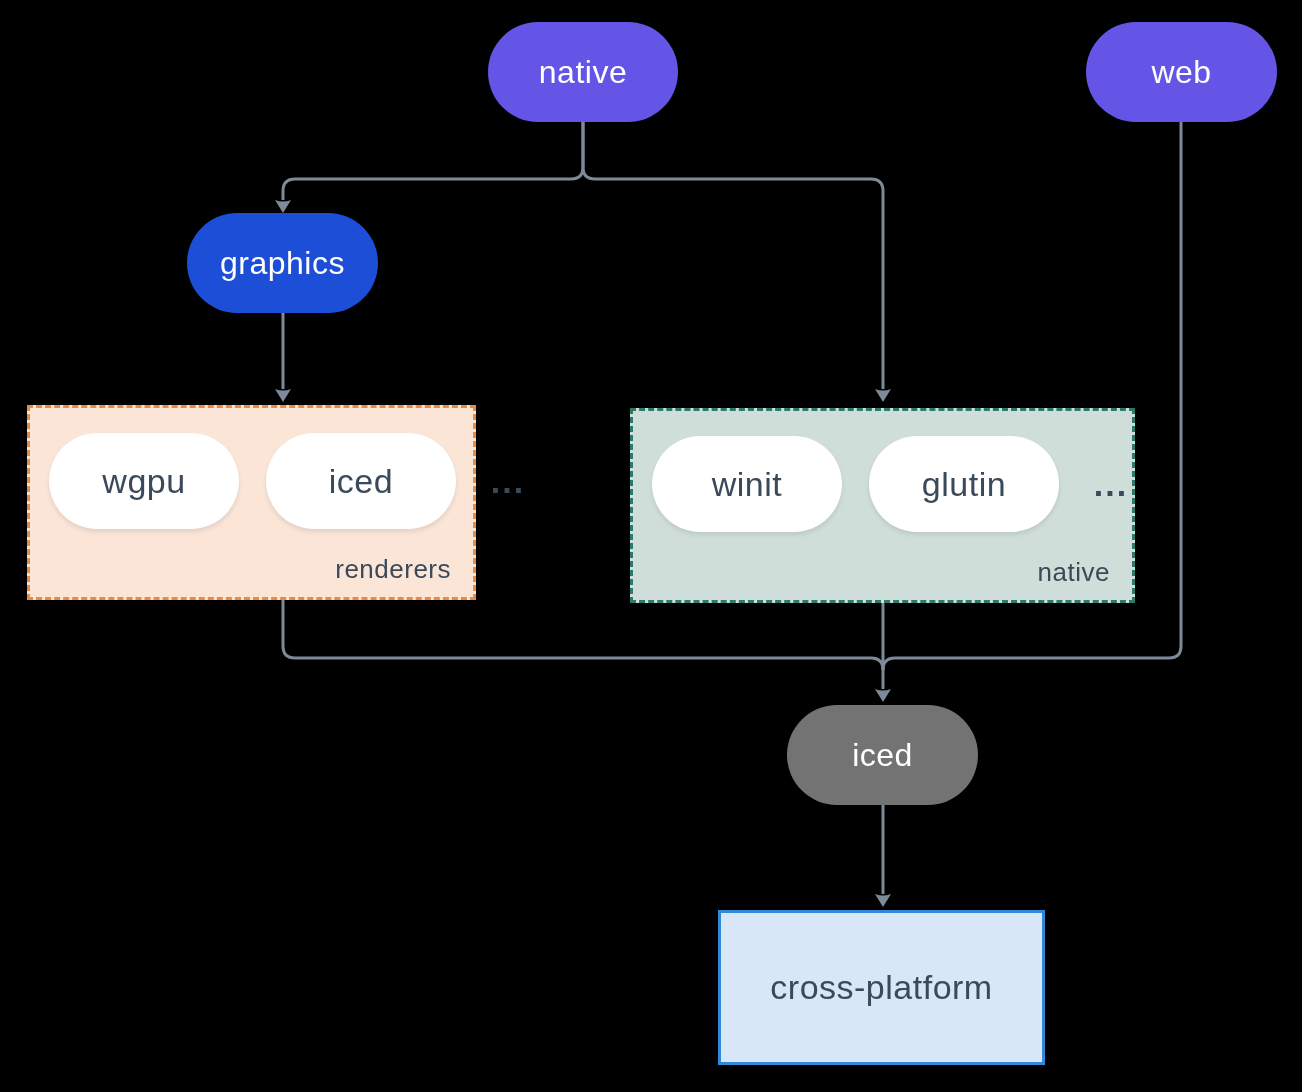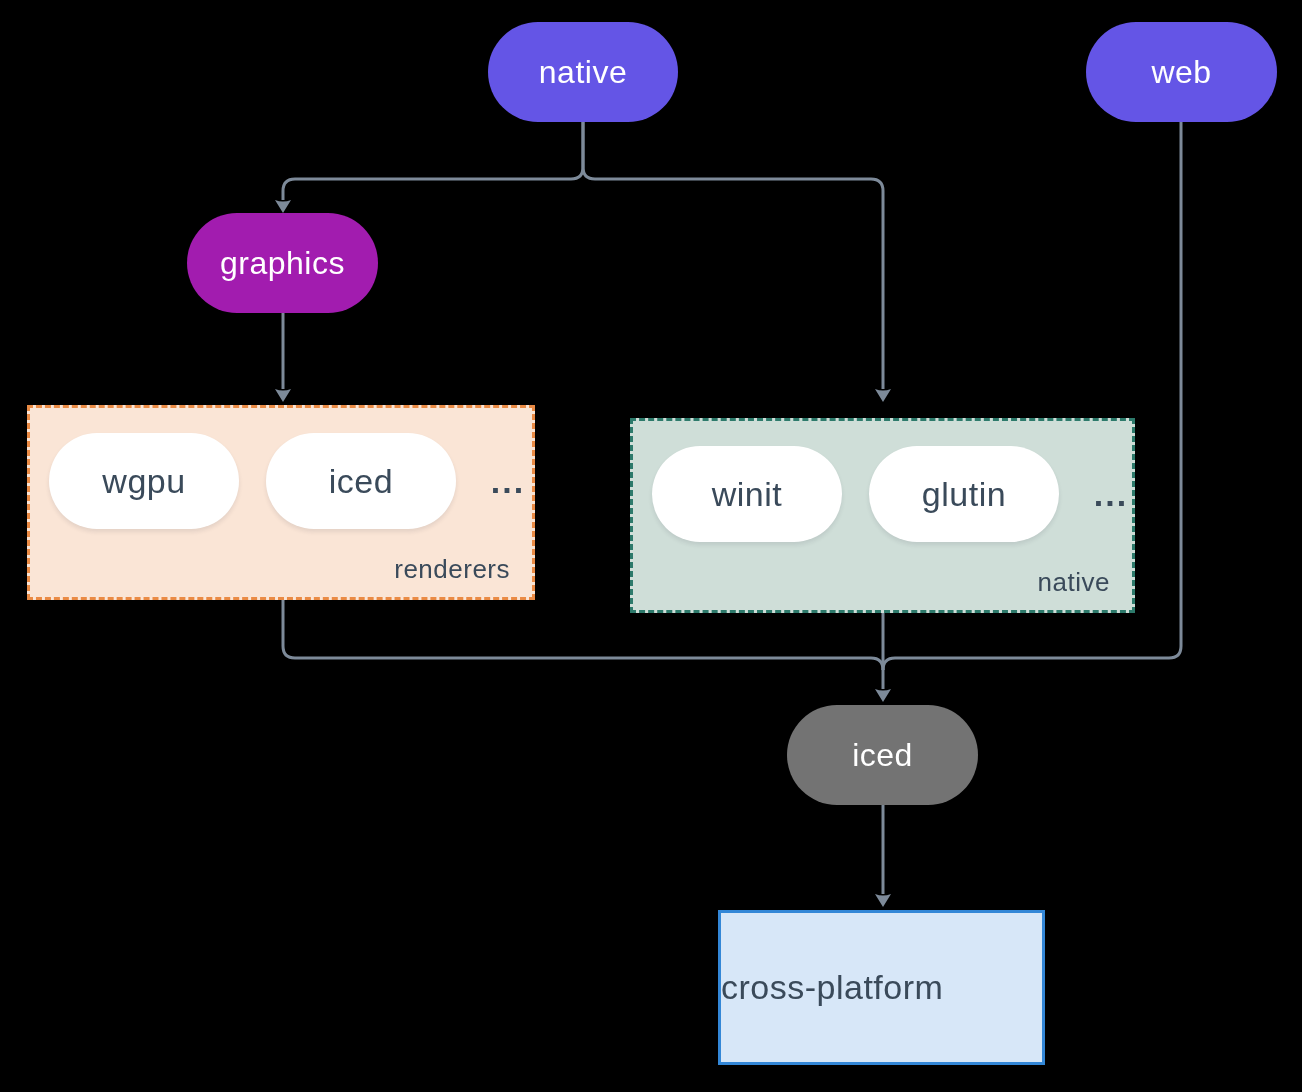--- a/index.html
+++ b/index.html
@@ -21,34 +21,34 @@
     display: flex;
     align-items: center;
     justify-content: center;
     border-radius: 999px;
     font-size: 32px;
     letter-spacing: 0.5px;
     color: #ffffff;
   }
   .pill-native   { left: 488px;  top: 22px;  width: 190px; height: 100px; background: #6455e6; }
   .pill-web      { left: 1086px; top: 22px;  width: 191px; height: 100px; background: #6455e6; }
-  .pill-graphics { left: 187px;  top: 213px; width: 191px; height: 100px; background: #a21caf; }
+  .pill-graphics { left: 187px;  top: 213px; width: 191px; height: 100px; background: #1d4ed8; }
   .pill-iced     { left: 787px;  top: 705px; width: 191px; height: 100px; background: #737373; }
 
   .group {
     position: absolute;
     box-sizing: border-box;
     border: 3px dashed;
   }
   .group-renderers {
-    left: 27px; top: 405px; width: 508px; height: 195px;
+    left: 27px; top: 405px; width: 449px; height: 195px;
     background: #fae5d6; border-color: #ea8b45;
   }
   .group-shells {
-    left: 630px; top: 418px; width: 505px; height: 195px;
+    left: 630px; top: 408px; width: 505px; height: 195px;
     background: #cfded8; border-color: #2d7a6b;
   }
   .white-pill {
     position: absolute;
     top: 25px;
     height: 96px;
     background: #ffffff;
     border-radius: 999px;
     display: flex;
     align-items: center;
@@ -86,21 +86,21 @@
   .app-box {
     position: absolute;
     left: 718px; top: 910px;
     width: 327px; height: 155px;
     box-sizing: border-box;
     background: #d7e7f8;
     border: 3px solid #3387d7;
     color: #3a4a5a;
     display: flex;
     flex-direction: column;
-    align-items: flex-start;
+    align-items: center;
     justify-content: center;
     font-size: 34px;
     line-height: 47px;
     letter-spacing: 0.5px;
     text-align: center;
   }
 </style>
 </head>
 <body>
 

